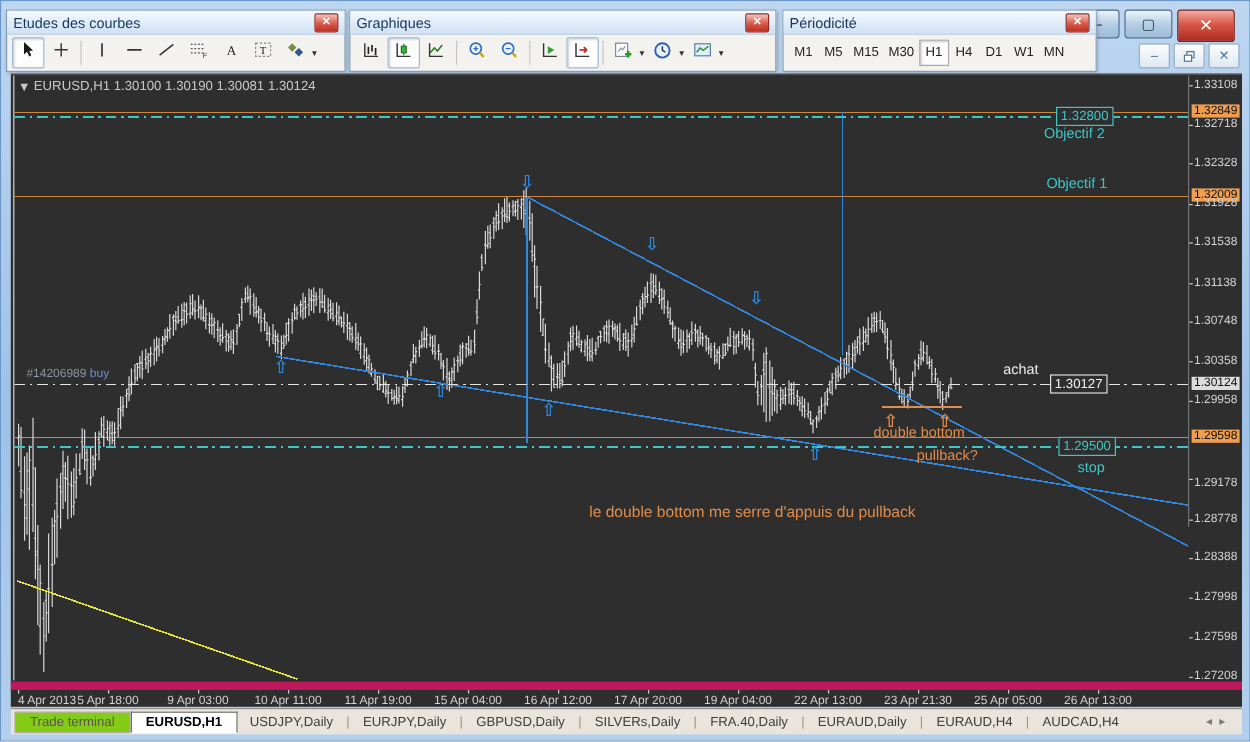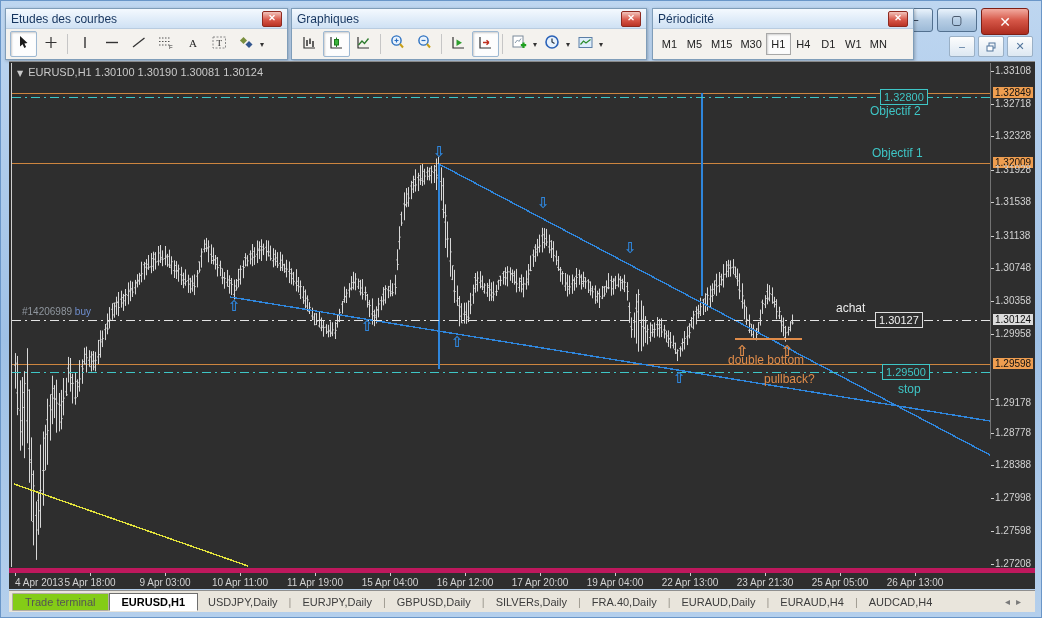--- a/index.html
+++ b/index.html
@@ -24,21 +24,21 @@
   .wb2{width:24px;height:19px;background:linear-gradient(#fdfdfd,#dde8f2);border:1px solid #9ab0c6;border-radius:2px;color:#51749b;font-size:11px;display:flex;align-items:center;justify-content:center;margin-left:3px;font-family:"DejaVu Sans",sans-serif;}
   
   .chart-window{position:absolute;left:8px;top:60px;width:1026px;height:528px;background:#2e2e2e;border-top:1px solid #8a8a8a;box-sizing:border-box;}
   .plot{position:absolute;left:2px;top:1px;width:978px;height:504px;border-left:1px solid #cfcfcf;box-sizing:content-box;overflow:visible;}
   .plotsvg{position:absolute;left:0;top:0;}
   .paxis{position:absolute;left:981px;top:1px;width:45px;height:376px;border-left:1px solid #737373;}
   .ptick{position:absolute;left:4px;font-size:10px;color:#d2d2d2;line-height:11px;white-space:nowrap;}
   .ptick.orange{background:#ef9e50;color:#101010;padding:0 2px;left:2px;}
   .ptick.current{background:#dcdcdc;color:#101010;padding:0 2px;left:2px;}
   .pdash{position:absolute;left:0;width:3px;height:1px;background:#cfcfcf;}
-  .taxis{position:absolute;left:0;top:506px;width:1026px;height:21px;border-top:5px solid #be185d;}
+  .taxis{position:absolute;left:0;top:506px;width:1026px;height:21px;border-top:7px solid #be185d;}
   .ttick{position:absolute;top:4px;font-size:10px;color:#d2d2d2;white-space:nowrap;}
   .tmark{position:absolute;top:0;width:1px;height:3px;background:#cfcfcf;}
   .sym{position:absolute;left:5px;top:3px;color:#c9c9c9;font-size:11px;white-space:nowrap;}
   .sym .tri{font-size:8px;margin-right:5px;font-family:"DejaVu Sans",sans-serif;}
   .order-label{position:absolute;font-size:10px;white-space:nowrap;color:#8f969e;}
   .order-label .side{color:#6f8fd0;}
   .ann{position:absolute;font-size:12px;white-space:nowrap;line-height:1.1;}
   .ann.teal{color:#3ec6c6}.ann.orange{color:#e08c4a}.ann.white{color:#ececec}
   .ptag{position:absolute;font-size:11px;line-height:14px;padding:0 3px;border:1px solid;background:#2e2e2e;white-space:nowrap;}
   .ptag.teal{color:#3ec6c6;border-color:#3ec6c6;}
@@ -248,20 +248,21 @@
       <div class="order-label" id="orderlabel" style="left: 10px; top: 243.343px;"><span>#14206989</span> <span class="side">buy</span></div>
     <div class="ptag teal" style="left: 868px; top: 25.7365px;">1.32800</div>
         <div class="ptag white" style="left: 863px; top: 249.343px;">1.30127</div>
         <div class="ptag teal" style="left: 870px; top: 301.484px;">1.29500</div>
         <div class="ann teal" style="left: 858px; top: 42px; font-size: 12px;">Objectif 2</div>
         <div class="ann teal" style="left: 860px; top: 84px; font-size: 12px;">Objectif 1</div>
         <div class="ann white" style="left: 824px; top: 239px; font-size: 12px;">achat</div>
         <div class="ann orange" style="left: 716px; top: 291px; font-size: 12px;">double bottom</div>
         <div class="ann orange" style="left: 752px; top: 310px; font-size: 12px;">pullback?</div>
         <div class="ann teal" style="left: 886px; top: 320px; font-size: 12px;">stop</div>
+        <div class="ann orange" style="left: 479px; top: 357px; font-size: 13px;">le double bottom me serre d'appuis du pullback</div>
         <div class="arrow" style="left: 421px; top: 82px; color: rgb(47, 134, 220);">⇩</div>
         <div class="arrow" style="left: 525px; top: 133px; color: rgb(47, 134, 220);">⇩</div>
         <div class="arrow" style="left: 612px; top: 178px; color: rgb(47, 134, 220);">⇩</div>
         <div class="arrow" style="left: 216px; top: 236px; color: rgb(47, 134, 220);">⇧</div>
         <div class="arrow" style="left: 349px; top: 256px; color: rgb(47, 134, 220);">⇧</div>
         <div class="arrow" style="left: 439px; top: 272px; color: rgb(47, 134, 220);">⇧</div>
         <div class="arrow" style="left: 661px; top: 308px; color: rgb(47, 134, 220);">⇧</div>
         <div class="arrow" style="left: 724px; top: 281px; color: rgb(224, 140, 74);">⇧</div>
         <div class="arrow" style="left: 769px; top: 281px; color: rgb(224, 140, 74);">⇧</div>
       </div>

